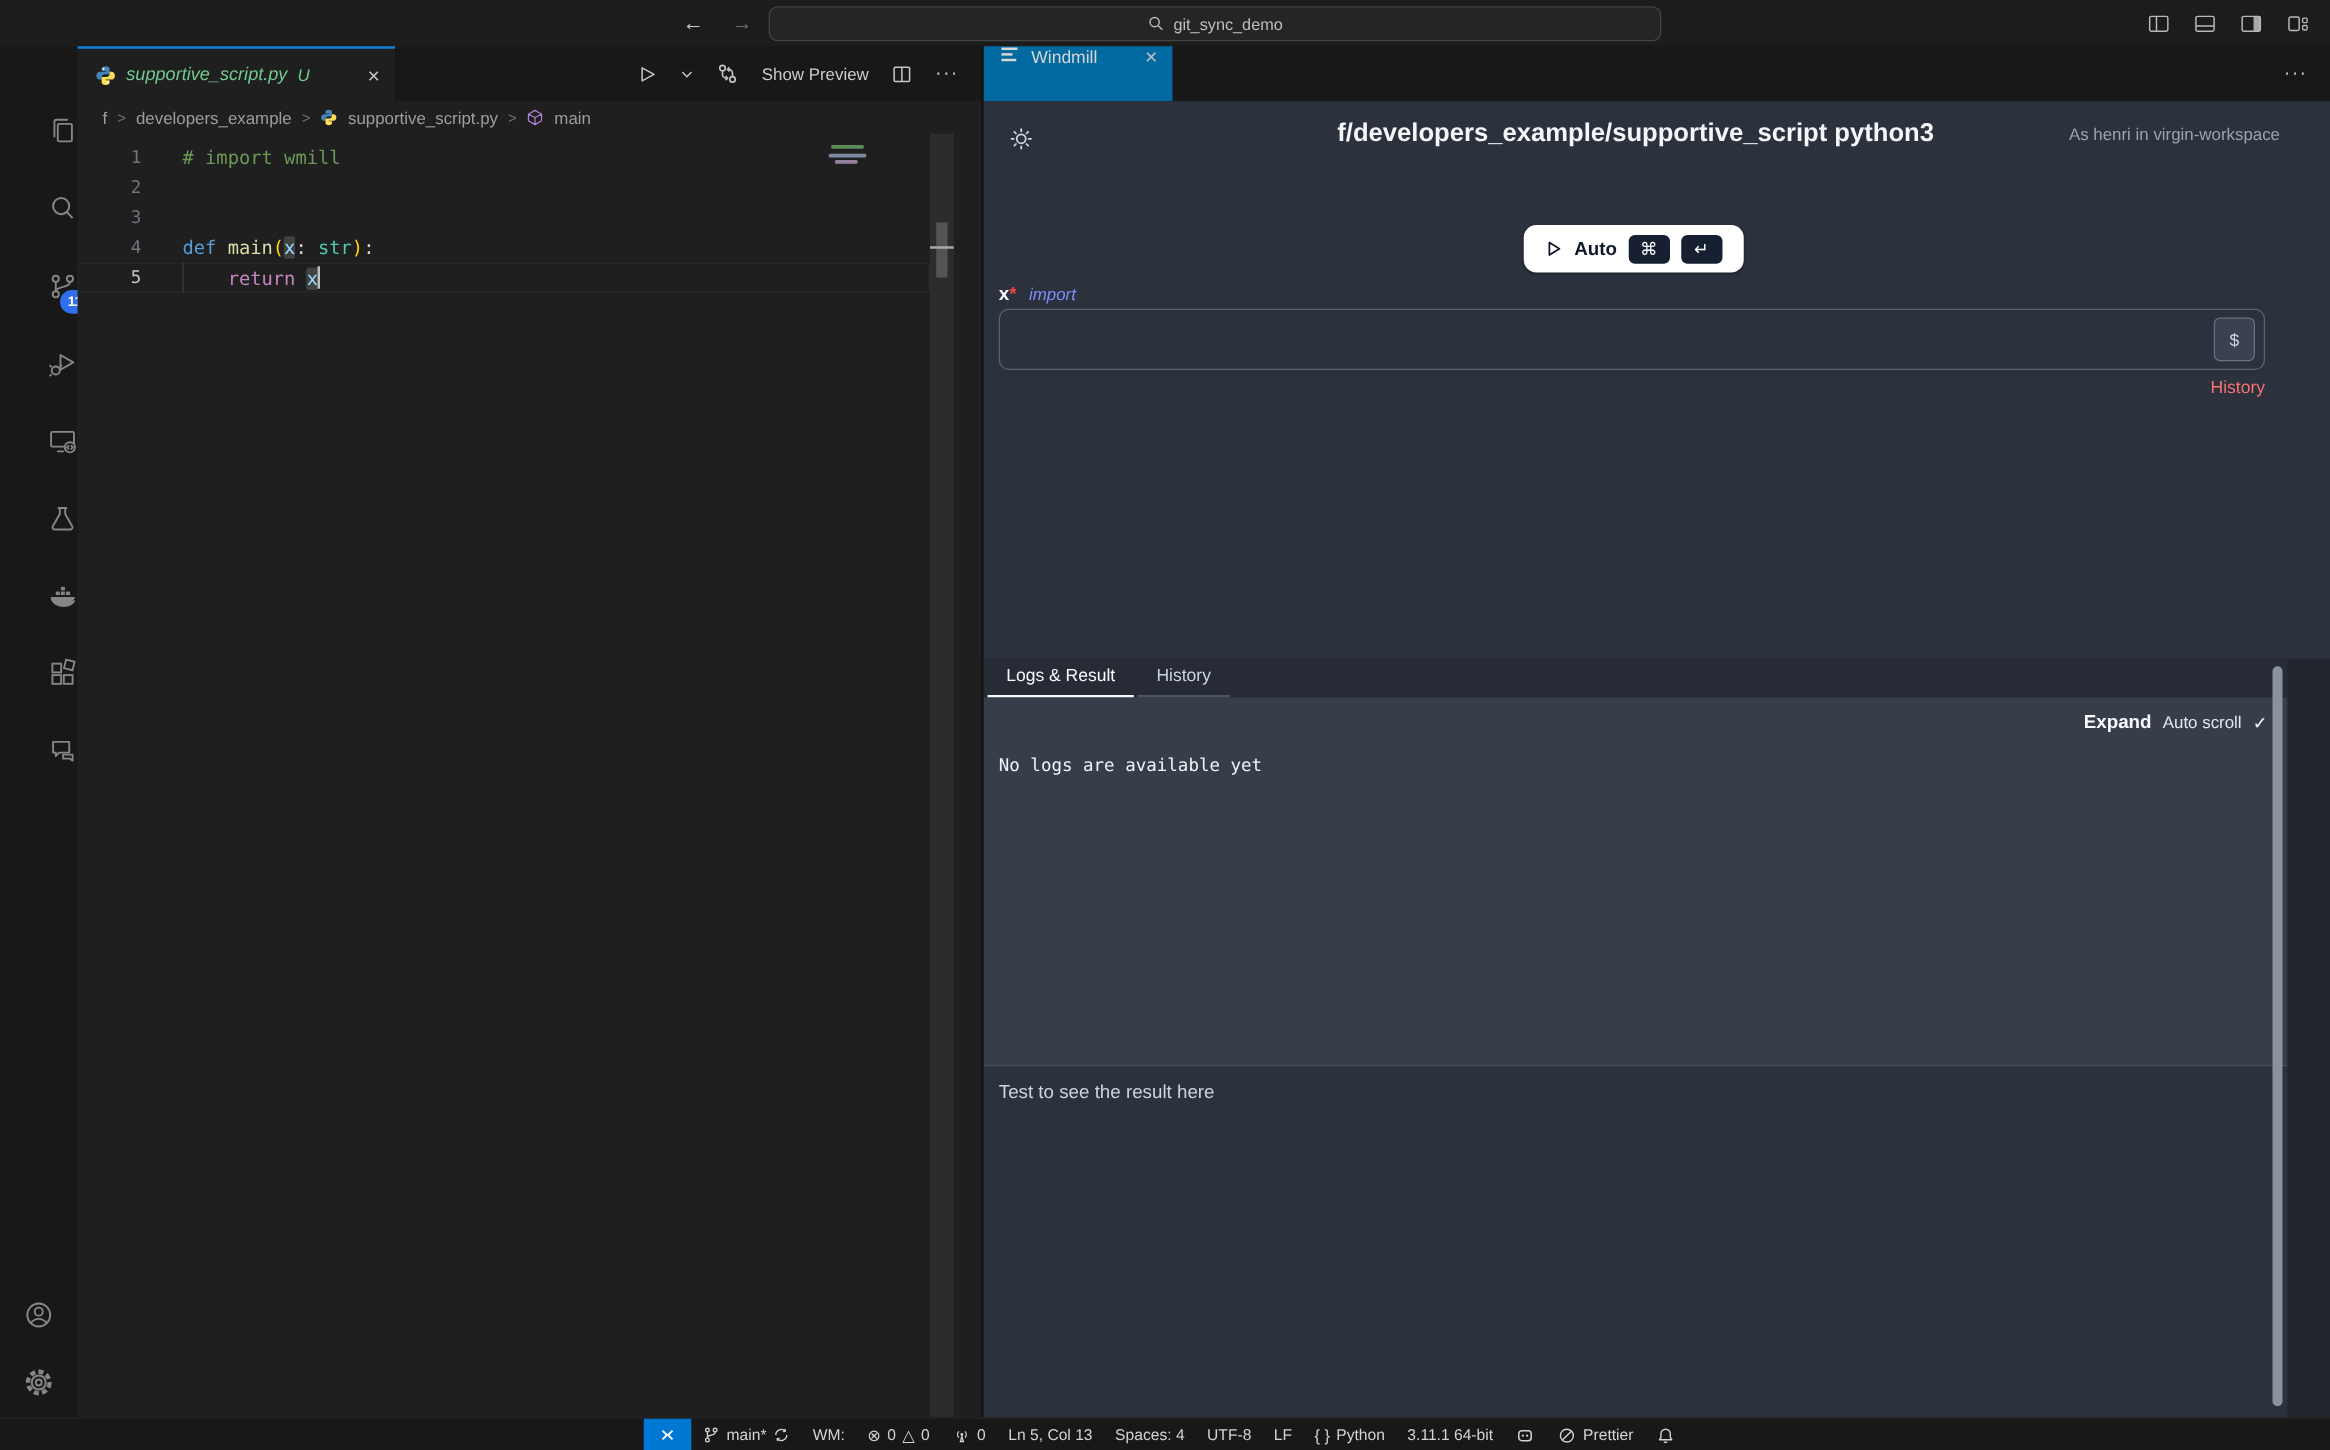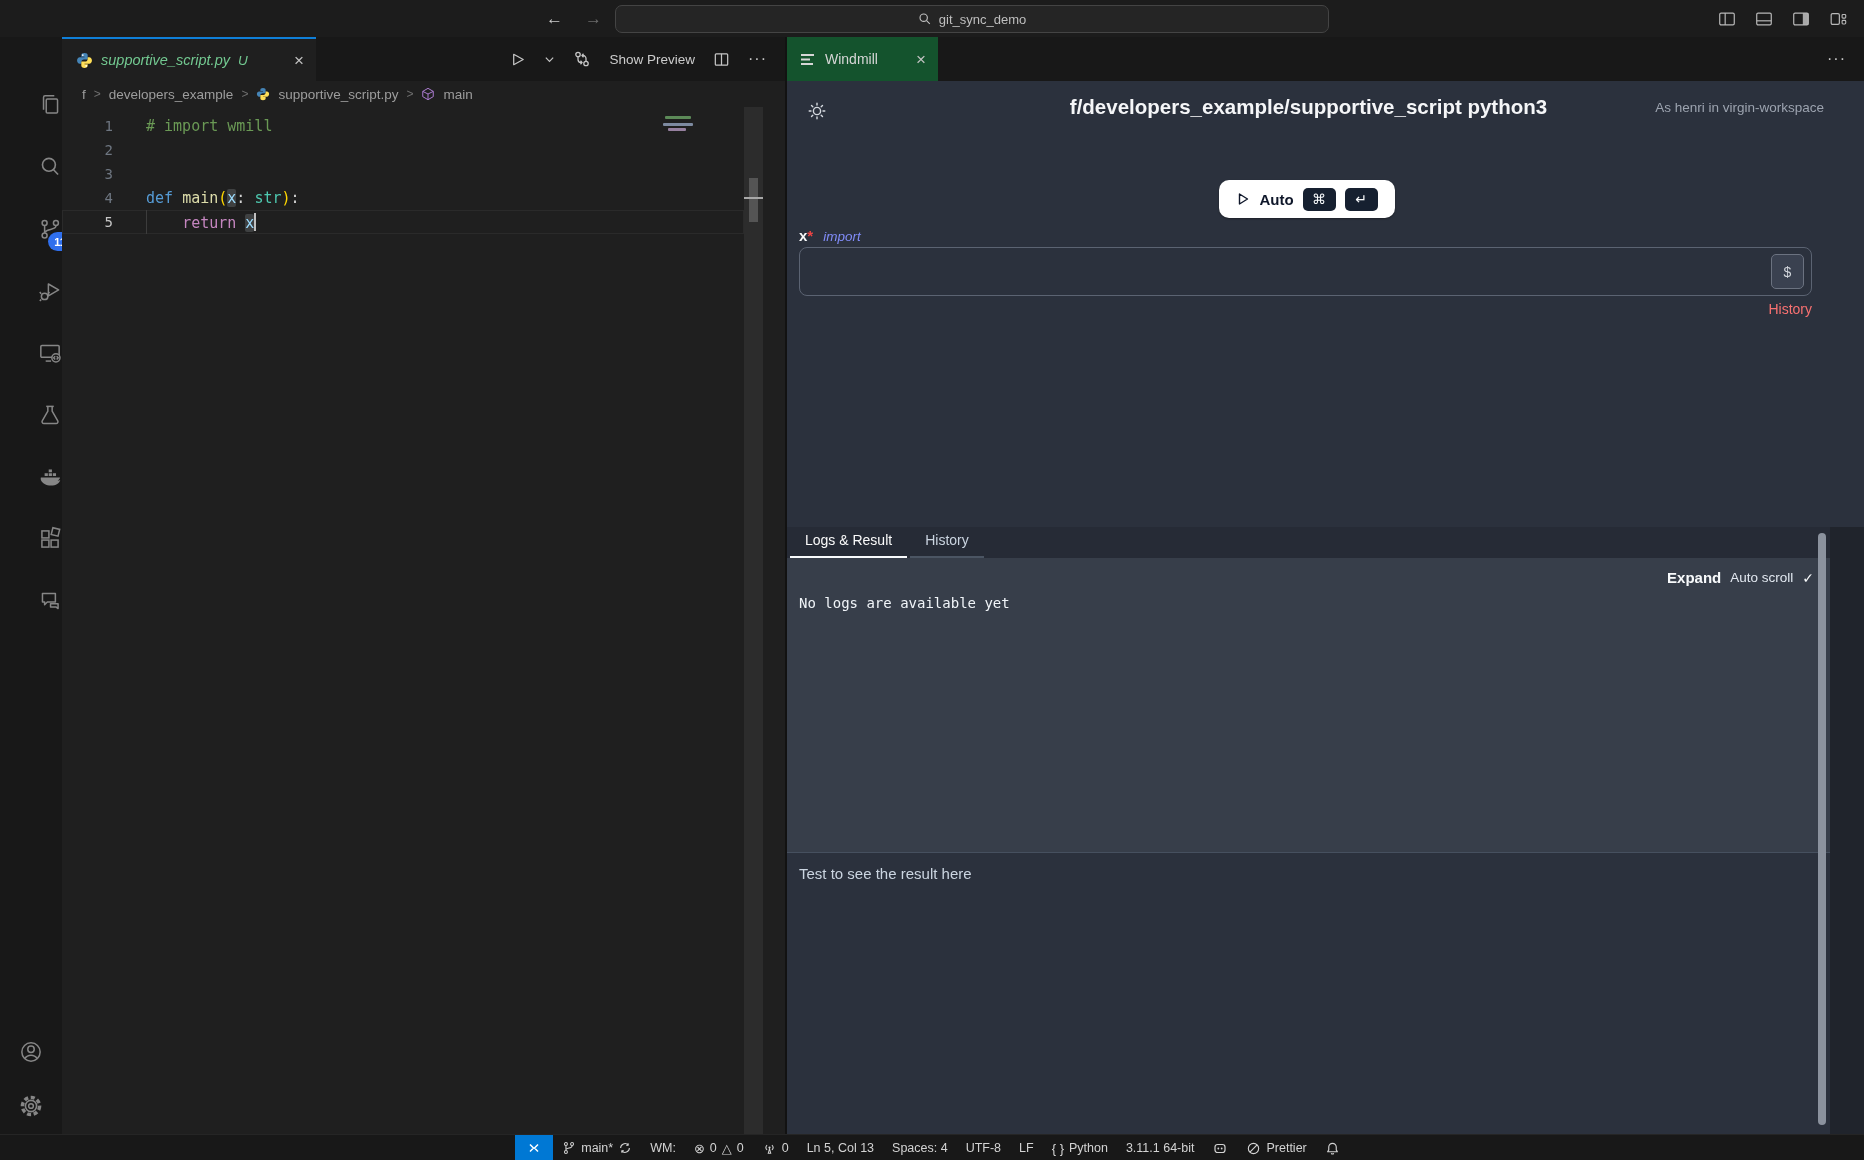--- a/index.html
+++ b/index.html
@@ -56,21 +56,21 @@
   .mm-mark{position:absolute;height:3px;border-radius:1px;}
   .sb-track{position:absolute;left:682px;top:70px;width:19px;height:1027px;background:#2c2c2c;}
   .sb-thumb{position:absolute;left:687px;top:141px;width:9px;height:44px;background:#545454;}
   .sb-marker{position:absolute;left:682px;top:160px;width:19px;height:2px;background:#a8a8a8;}
 
   .divider{position:absolute;left:785px;top:37px;width:2px;height:1097px;background:#121212;}
 
   
   .wm-panel{position:absolute;left:787px;top:37px;width:1077px;height:1097px;background:#181818;}
   .wm-tabbar{position:absolute;left:0;top:0;width:1077px;height:44px;background:#181818;display:flex;align-items:center;}
-  .wm-tab{width:151px;height:44px;background:#14532d;display:flex;align-items:center;padding:0 12px 0 14px;gap:9px;box-sizing:border-box;}
+  .wm-tab{width:151px;height:44px;background:#0369a1;display:flex;padding:0 12px 0 14px;gap:9px;box-sizing:border-box;}
   .wm-tab-label{font-size:14px;color:#d6d6d6;}
   .wm-more{position:absolute;right:18px;top:0;height:44px;display:flex;align-items:center;}
   .wm-body{position:absolute;left:0;top:44px;width:1077px;height:1053px;background:#2b313d;}
 
   .sun{position:absolute;left:20px;top:20px;}
   .wm-title{position:absolute;left:0;top:14px;width:1043px;text-align:center;font-size:20.5px;font-weight:600;color:#f5f6f8;}
   .wm-context{position:absolute;right:40px;top:19px;font-size:13.5px;color:#9ca3af;}
 
   .lockbox{position:absolute;left:739px;top:44px;width:319px;height:62px;border:1px solid #1ea54e;border-radius:3px;
       box-sizing:border-box;display:flex;align-items:center;gap:13px;padding:0 16px;}
@@ -98,21 +98,21 @@
   .wm-tabs2{position:absolute;left:0;top:446px;width:1043px;height:31px;background:#262b36;display:flex;align-items:flex-end;}
   .t2{margin-left:3px;padding:0 15px 5px 15px;font-size:14px;border-bottom:2px solid transparent;line-height:22px;}
   .t2.active{color:#fafafa;border-bottom-color:#f8fafc;}
   .t2.idle{color:#cbd5e1;border-bottom-color:#4b5563;}
 
   .logs{position:absolute;left:0;top:477px;width:1043px;height:294px;background:#373e4a;}
   .logs-controls{position:absolute;top:11px;right:16px;display:flex;align-items:center;gap:9px;}
   .lg-expand{font-size:15px;font-weight:700;color:#f8fafc;}
   .lg-auto{font-size:13.5px;color:#e2e8f0;}
   .lg-check{font-size:14px;color:#f8fafc;}
-  .logs-empty{position:absolute;left:12px;top:37px;font-family:"DejaVu Sans Mono",monospace;font-size:14px;color:#f1f5f9;}
+  .logs-empty{position:absolute;left:12px;top:47px;font-family:"DejaVu Sans Mono",monospace;font-size:14px;color:#f1f5f9;}
 
   .result{position:absolute;left:0;top:771px;width:1043px;height:282px;background:#2b313d;border-top:1px solid #46505f;box-sizing:border-box;}
   .result-text{padding:12px;font-size:15px;color:#cbd5e1;}
   .wm-strip{position:absolute;left:1043px;top:446px;width:34px;height:607px;background:#20242c;}
   .wm-sbthumb{position:absolute;left:1031px;top:452px;width:8px;height:592px;background:#8b929e;border-radius:4px;}
 
   
   .statusbar{position:absolute;left:0;top:1134px;width:1864px;height:26px;background:#181818;border-top:1px solid #252525;
       box-sizing:border-box;display:flex;justify-content:center;color:#d3d3d3;font-size:12.5px;}
   .sb-left,.sb-right{display:flex;align-items:center;height:26px;}

